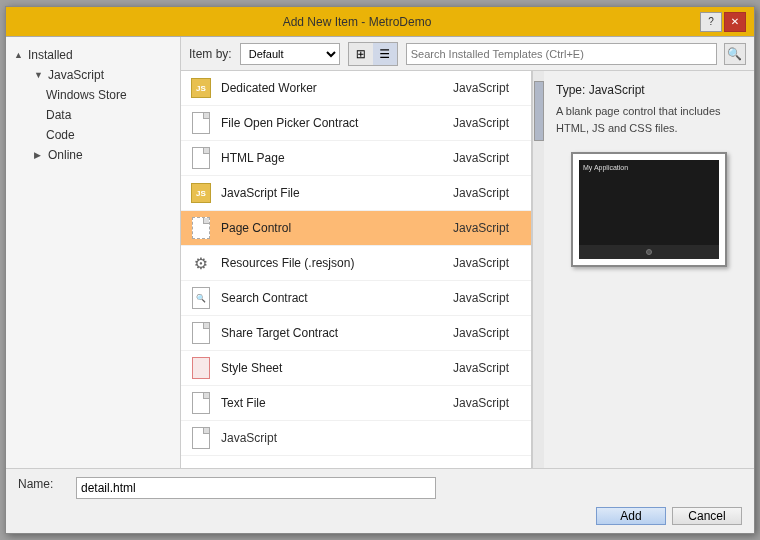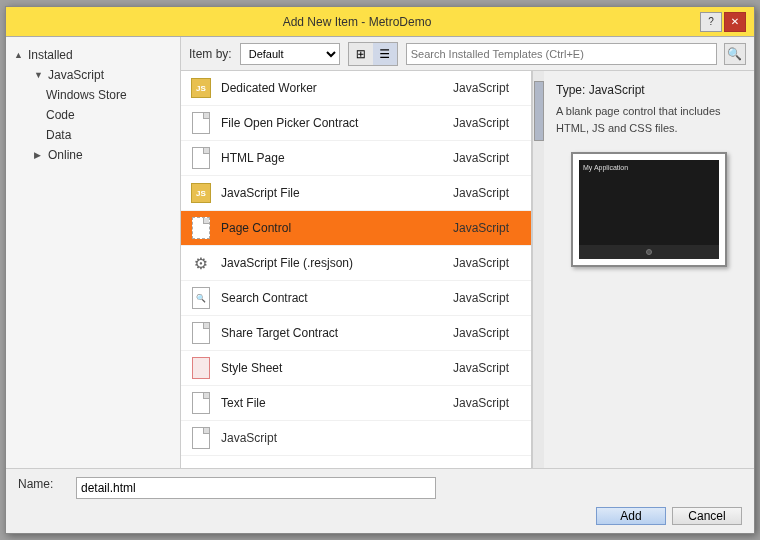--- a/index.html
+++ b/index.html
@@ -16,21 +16,21 @@
     .dialog {
       width: 750px;
       height: 528px;
       background: #f0f0f0;
       border: 1px solid #888;
       box-shadow: 2px 2px 8px rgba(0,0,0,0.4);
       display: flex;
       flex-direction: column;
     }
     .title-bar {
-      background: #fde047;
+      background: #eab308;
       height: 30px;
       display: flex;
       align-items: center;
       padding: 0 8px;
       border-bottom: 1px solid #aaa;
       flex-shrink: 0;
     }
     .title-bar-text {
       flex: 1;
       text-align: center;
@@ -161,21 +161,21 @@
       border-right: 1px solid #ccc;
     }
     .file-item {
       display: flex;
       align-items: center;
       padding: 5px 8px;
       cursor: pointer;
       border-bottom: 1px solid #f0f0f0;
       gap: 8px;
     }
-    .file-item.selected { background: #f97316; }
+    .file-item.selected { background: #fdba74; }
     .file-icon {
       width: 24px;
       height: 24px;
       flex-shrink: 0;
       display: flex;
       align-items: center;
       justify-content: center;
     }
     .file-name {
       flex: 1;
@@ -387,24 +387,24 @@
         <span>Installed</span>
       </div>
       <div class="sidebar-item child">
         <span class="arrow">▼</span>
         <span>JavaScript</span>
       </div>
       <div class="sidebar-item grandchild">
         <span>Windows Store</span>
       </div>
       <div class="sidebar-item grandchild">
+        <span>Data</span>
+      </div>
+      <div class="sidebar-item grandchild">
         <span>Code</span>
-      </div>
-      <div class="sidebar-item grandchild">
-        <span>Data</span>
       </div>
       <div class="sidebar-item child">
         <span class="arrow">▶</span>
         <span>Online</span>
       </div>
     </div>
 
     <div class="main-content">
 
       <div class="toolbar">
@@ -469,21 +469,21 @@
               <div class="icon-doc" style="border-style:dashed;"></div>
             </div>
             <span class="file-name">Page Control</span>
             <span class="file-type">JavaScript</span>
           </div>
 
           <div class="file-item">
             <div class="file-icon">
               <span class="icon-gear">⚙</span>
             </div>
-            <span class="file-name">JavaScript File (.resjson)</span>
+            <span class="file-name">Resources File (.resjson)</span>
             <span class="file-type">JavaScript</span>
           </div>
 
           <div class="file-item">
             <div class="file-icon">
               <div class="icon-search-doc">🔍</div>
             </div>
             <span class="file-name">Search Contract</span>
             <span class="file-type">JavaScript</span>
           </div>

